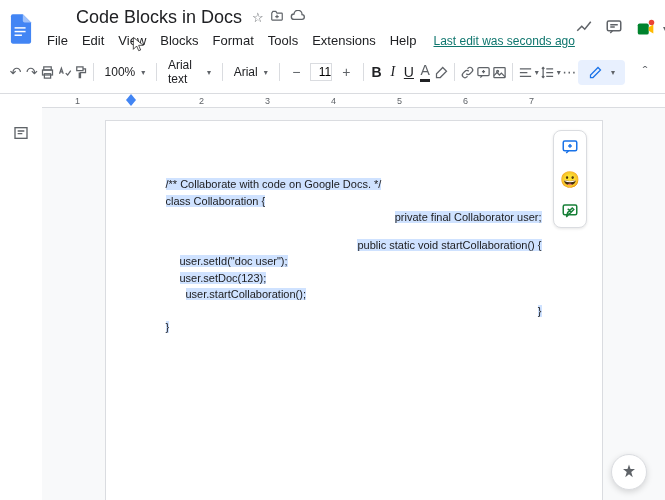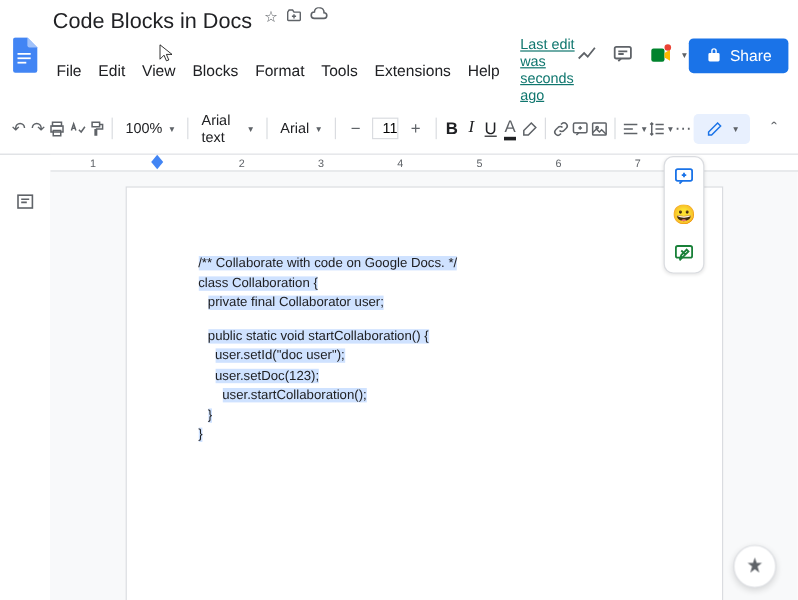--- a/index.html
+++ b/index.html
@@ -2,21 +2,21 @@
 <html><head>
 <meta charset="utf-8">
 <style>
 * { margin: 0; padding: 0; box-sizing: border-box; font-family: "Google Sans", Arial, sans-serif; }
 body { background: #fff; font-size: 13px; color: #202124; width: 665px; height: 500px; overflow: hidden; position: relative; }
 
 .header { display: flex; align-items: center; padding: 6px 8px 0 8px; }
 .docs-icon { width: 26px; height: 34px; display: flex; align-items: center; justify-content: center; margin-right: 6px; }
 .docs-icon svg { width: 22px; height: 30px; }
 .title-area { flex: 1; }
-.title-row { display: flex; align-items: flex-start; gap: 6px; }
+.title-row { display: flex; align-items: center; gap: 6px; margin-left: 32px; }
 .doc-title { font-size: 18px; color: #202124; padding: 1px 4px; }
 .star-icon, .move-icon, .cloud-icon { color: #5f6368; cursor: pointer; }
 .menu-row { display: flex; align-items: center; gap: 0; font-size: 13px; color: #202124; margin-top: 1px; }
 .menu-item { padding: 3px 7px; cursor: pointer; border-radius: 3px; }
 .last-edit { color: #0f766e; margin-left: 10px; text-decoration: underline; font-size: 12px; cursor: pointer; }
 .header-right { display: flex; align-items: center; gap: 12px; margin-left: auto; }
 .trend-icon, .comment-hdr-icon { color: #5f6368; cursor: pointer; }
 .meet-icon { width: 22px; height: 22px; position: relative; }
 .share-btn { background: #1a73e8; color: #fff; padding: 7px 14px; border-radius: 4px; font-size: 13px; font-weight: 500; display: flex; align-items: center; gap: 6px; cursor: pointer; }
 
@@ -37,21 +37,21 @@
 .ruler-triangle.down { border-top: 6px solid #4285f4; }
 .ruler-triangle.up { border-bottom: 6px solid #4285f4; top: 0; }
 
 .workspace { display: flex; height: calc(500px - 90px); }
 .left-rail { width: 42px; display: flex; flex-direction: column; align-items: center; padding-top: 14px; }
 .outline-btn { color: #5f6368; cursor: pointer; padding: 3px; }
 .doc-area { flex: 1; background: #f8f9fa; overflow: auto; position: relative; padding: 12px 24px; }
 .page { width: 498px; min-height: 600px; background: #fff; border: 1px solid #dadce0; margin: 0 auto; padding: 55px 60px; font-family: Arial, sans-serif; font-size: 11px; position: relative; }
 .code-line { display: inline; background: #cfe2ff; line-height: 1.5; }
 .code-block { line-height: 1.5; }
-.indent-1 { padding-left: 8px; }
+.indent-1 { padding-left: 8px; text-align: right; }
 .indent-2 { padding-left: 14px; }
 .indent-3 { padding-left: 20px; }
 
 .side-tools { position: absolute; right: 78px; top: 130px; background: #fff; border: 1px solid #dadce0; border-radius: 8px; display: flex; flex-direction: column; box-shadow: 0 1px 3px rgba(0,0,0,0.1); }
 .side-tool { width: 32px; height: 32px; display: flex; align-items: center; justify-content: center; cursor: pointer; color: #5f6368; }
 .side-tool.emoji { font-size: 16px; }
 
 .explore-btn { position: absolute; bottom: 10px; right: 18px; width: 36px; height: 36px; background: #fff; border: 1px solid #dadce0; border-radius: 50%; display: flex; align-items: center; justify-content: center; box-shadow: 0 2px 6px rgba(0,0,0,0.15); cursor: pointer; }
 
 .cursor-pointer { position: absolute; left: 130px; top: 36px; font-size: 14px; pointer-events: none; }
@@ -100,26 +100,20 @@
     <span class="comment-hdr-icon"><svg width="18" height="18" viewBox="0 0 24 24" fill="none" stroke="#5f6368" stroke-width="2">
           <rect x="3" y="4" width="18" height="13" rx="2"></rect>
           <path d="M7 20l3-3"></path>
           <path d="M7 9h10M7 12h6"></path>
         </svg></span>
     <span class="meet-icon"><svg width="22" height="22" viewBox="0 0 24 24">
           <rect x="3" y="6" width="12" height="12" rx="2" fill="#00832d"></rect>
           <path d="M15 10l5-3v10l-5-3z" fill="#ffba00"></path>
           <circle cx="18" cy="5" r="3" fill="#ea4335"></circle>
         </svg><span class="caret" style="position:absolute;right:-10px;top:6px;">▾</span></span>
-    <div class="share-btn">
-      <svg width="14" height="14" viewBox="0 0 24 24" fill="#fff">
-          <path d="M12 2a4 4 0 0 0-4 4v3H6a2 2 0 0 0-2 2v8a2 2 0 0 0 2 2h12a2 2 0 0 0 2-2v-8a2 2 0 0 0-2-2h-2V6a4 4 0 0 0-4-4zm-2 4a2 2 0 1 1 4 0v3h-4V6z"></path>
-        </svg>
-      <span>Share</span>
-    </div>
   </div>
 </div>
 
 <div class="toolbar">
   <span class="tb-btn">↶</span>
   <span class="tb-btn">↷</span>
   <span class="tb-btn">
       <svg width="15" height="15" viewBox="0 0 24 24" fill="none" stroke="#5f6368" stroke-width="2">
         <rect x="6" y="3" width="12" height="5"></rect>
         <rect x="4" y="8" width="16" height="8"></rect>

